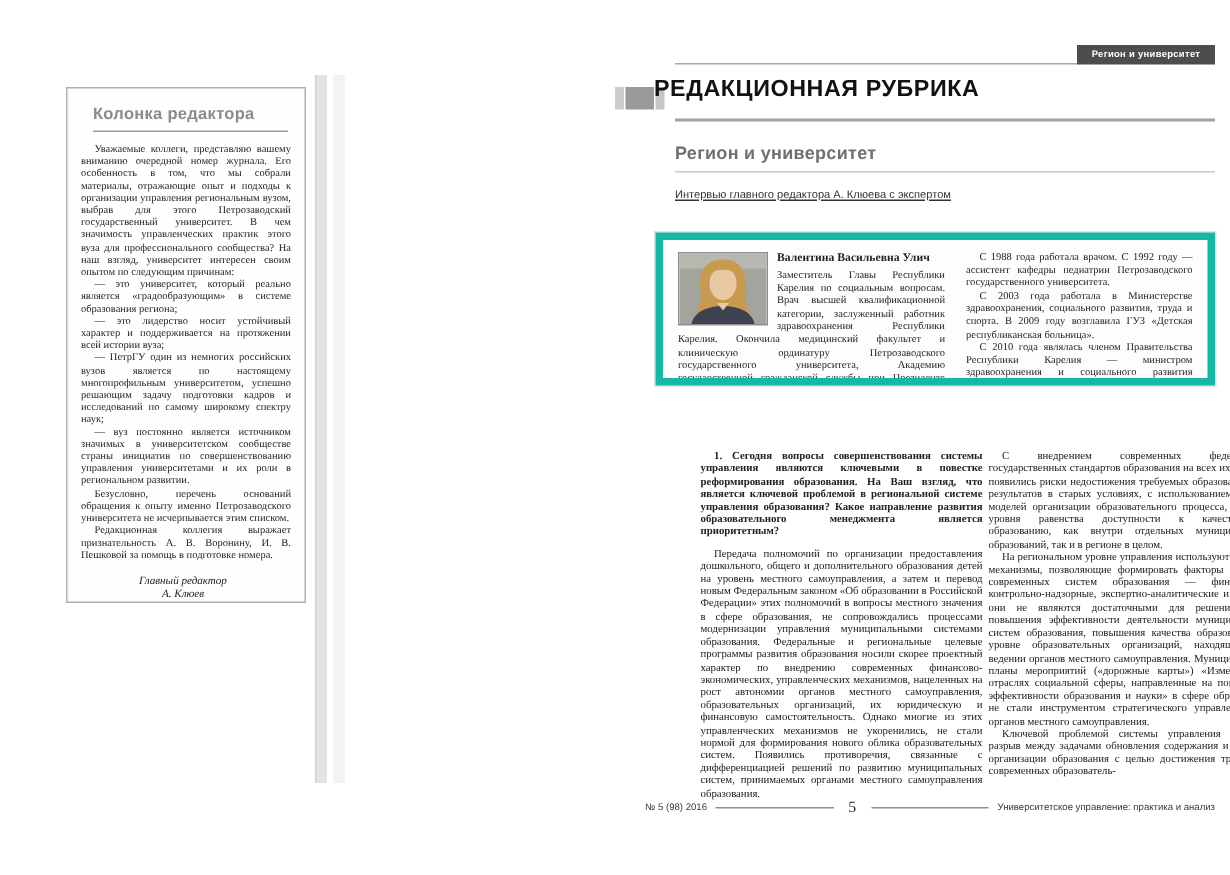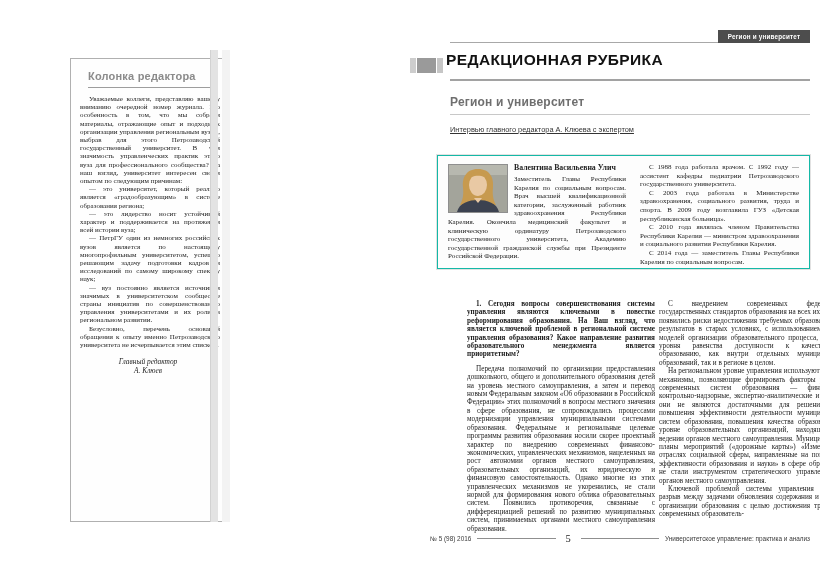--- a/index.html
+++ b/index.html
@@ -2,23 +2,23 @@
 <html><head>
 <meta charset="utf-8">
 <style>
   html,body{margin:0;padding:0;background:#ffffff;}
   #canvas{
     position:relative;width:820px;height:583px;background:#ffffff;
     overflow:hidden;font-family:"Liberation Serif", serif;color:#232323;
   }
   
   .editor-box{
-    position:absolute;left:44px;top:58px;width:160px;height:464px;
+    position:absolute;left:44px;top:58px;width:160px;height:344px;
     box-sizing:border-box;border:1px solid #b0b0b0;background:#fefefe;
-    padding:9px 9px 6px 9px;overflow:hidden;margin-left:26px;
+    padding:9px 9px 6px 9px;overflow:hidden;
   }
   .editor-title{
     font-family:"Liberation Sans", sans-serif;font-weight:bold;
     font-size:11px;color:#8b8b8b;margin:2px 0 0 8px;letter-spacing:.2px;
   }
   .editor-title-rule{height:1px;background:#9d9d9d;margin:5px 2px 7px 8px;}
   .editor-box p{
     margin:0;font-size:7px;line-height:8.2px;text-align:justify;
     text-indent:9px;color:#242424;
   }
@@ -34,39 +34,39 @@
     position:absolute;left:718px;top:30px;width:92px;height:13px;
     background:#4d4d4d;color:#ffffff;font-family:"Liberation Sans", sans-serif;
     font-size:6.3px;font-weight:bold;text-align:center;line-height:13px;letter-spacing:.2px;
   }
   .deco{position:absolute;left:410px;top:58px;height:15px;display:flex;gap:1px;}
   .deco span{display:block;height:15px;}
   .deco .d1{width:6px;background:#cdcdcd;}
   .deco .d2{width:19px;background:#9a9a9a;}
   .deco .d3{width:6px;background:#c6c6c6;}
   .rubric-title{
-    position:absolute;left:446px;top:51px;width:360px;
+    position:absolute;left:436px;top:51px;width:360px;
     font-family:"Liberation Sans", sans-serif;font-weight:bold;
     font-size:15.5px;letter-spacing:.4px;color:#121212;
   }
   .rubric-rule{position:absolute;left:450px;top:79px;width:360px;height:2px;background:#a2a2a2;}
   .section-title{
     position:absolute;left:450px;top:95px;width:360px;
     font-family:"Liberation Sans", sans-serif;font-weight:bold;
     font-size:12px;color:#6f6f6f;letter-spacing:.2px;
   }
   .section-rule{position:absolute;left:450px;top:114px;width:360px;height:1px;background:#c8c8c8;}
   .subtitle{
     position:absolute;left:450px;top:125px;width:360px;
     font-family:"Liberation Sans", sans-serif;font-size:7.4px;color:#333333;text-decoration:underline;
   }
   
   .bio-box{
-    position:absolute;left:437px;top:155px;width:373px;height:114px;
-    box-sizing:border-box;border:1px solid #14b8a6;box-shadow:0 0 0 1px #e2e2e2;
+    position:absolute;left:437px;top:155px;width:373px;height:102px;
+    box-sizing:border-box;border:5px solid #14b8a6;box-shadow:0 0 0 1px #e2e2e2;
     background:#fdfdfd;display:flex;padding:7px 10px 5px 10px;gap:14px;overflow:hidden;
   }
   .bio-left{width:178px;font-size:7px;line-height:8.6px;text-align:justify;color:#232323;}
   .bio-left .photo{float:left;width:60px;height:49px;margin:1px 6px 2px 0;
     border:1px solid #8f8f8f;box-sizing:border-box;}
   .expert-name{font-weight:bold;font-size:7.8px;line-height:10px;display:block;margin-bottom:2px;}
   .bio-right{flex:1;font-size:7px;line-height:8.6px;text-align:justify;color:#232323;}
   .bio-right p{margin:0;text-indent:9px;}
   
   .main-col{position:absolute;top:300px;width:188px;font-size:7.2px;
@@ -91,20 +91,21 @@
 
   <div class="editor-box">
     <div class="editor-title">Колонка редактора</div>
     <div class="editor-title-rule"></div>
     <p>Уважаемые коллеги, представляю вашему вниманию очередной номер журнала. Его особенность в том, что мы собрали материалы, отражающие опыт и подходы к организации управления региональным вузом, выбрав для этого Петрозаводский государственный университет. В чем значимость управленческих практик этого вуза для профессионального сообщества? На наш взгляд, университет интересен своим опытом по следующим причинам:</p>
     <p>— это университет, который реально является «градообразующим» в системе образования региона;</p>
     <p>— это лидерство носит устойчивый характер и поддерживается на протяжении всей истории вуза;</p>
     <p>— ПетрГУ один из немногих российских вузов является по настоящему многопрофильным университетом, успешно решающим задачу подготовки кадров и исследований по самому широкому спектру наук;</p>
     <p>— вуз постоянно является источником значимых в университетском сообществе страны инициатив по совершенствованию управления университетами и их роли в региональном развитии.</p>
     <p>Безусловно, перечень оснований обращения к опыту именно Петрозаводского университета не исчерпывается этим списком.</p>
+    <p>Редакционная коллегия выражает признательность А. В. Воронину, И. В. Пешковой за помощь в подготовке номера.</p>
     <div class="signature">
       <div>Главный редактор</div>
       <div>А. Клюев</div>
     </div>
   </div>
   <div class="gutter-a"></div>
   <div class="gutter-b"></div>
 
   <div class="hdr-line"></div>
   <div class="hdr-tab">Регион и университет</div>

